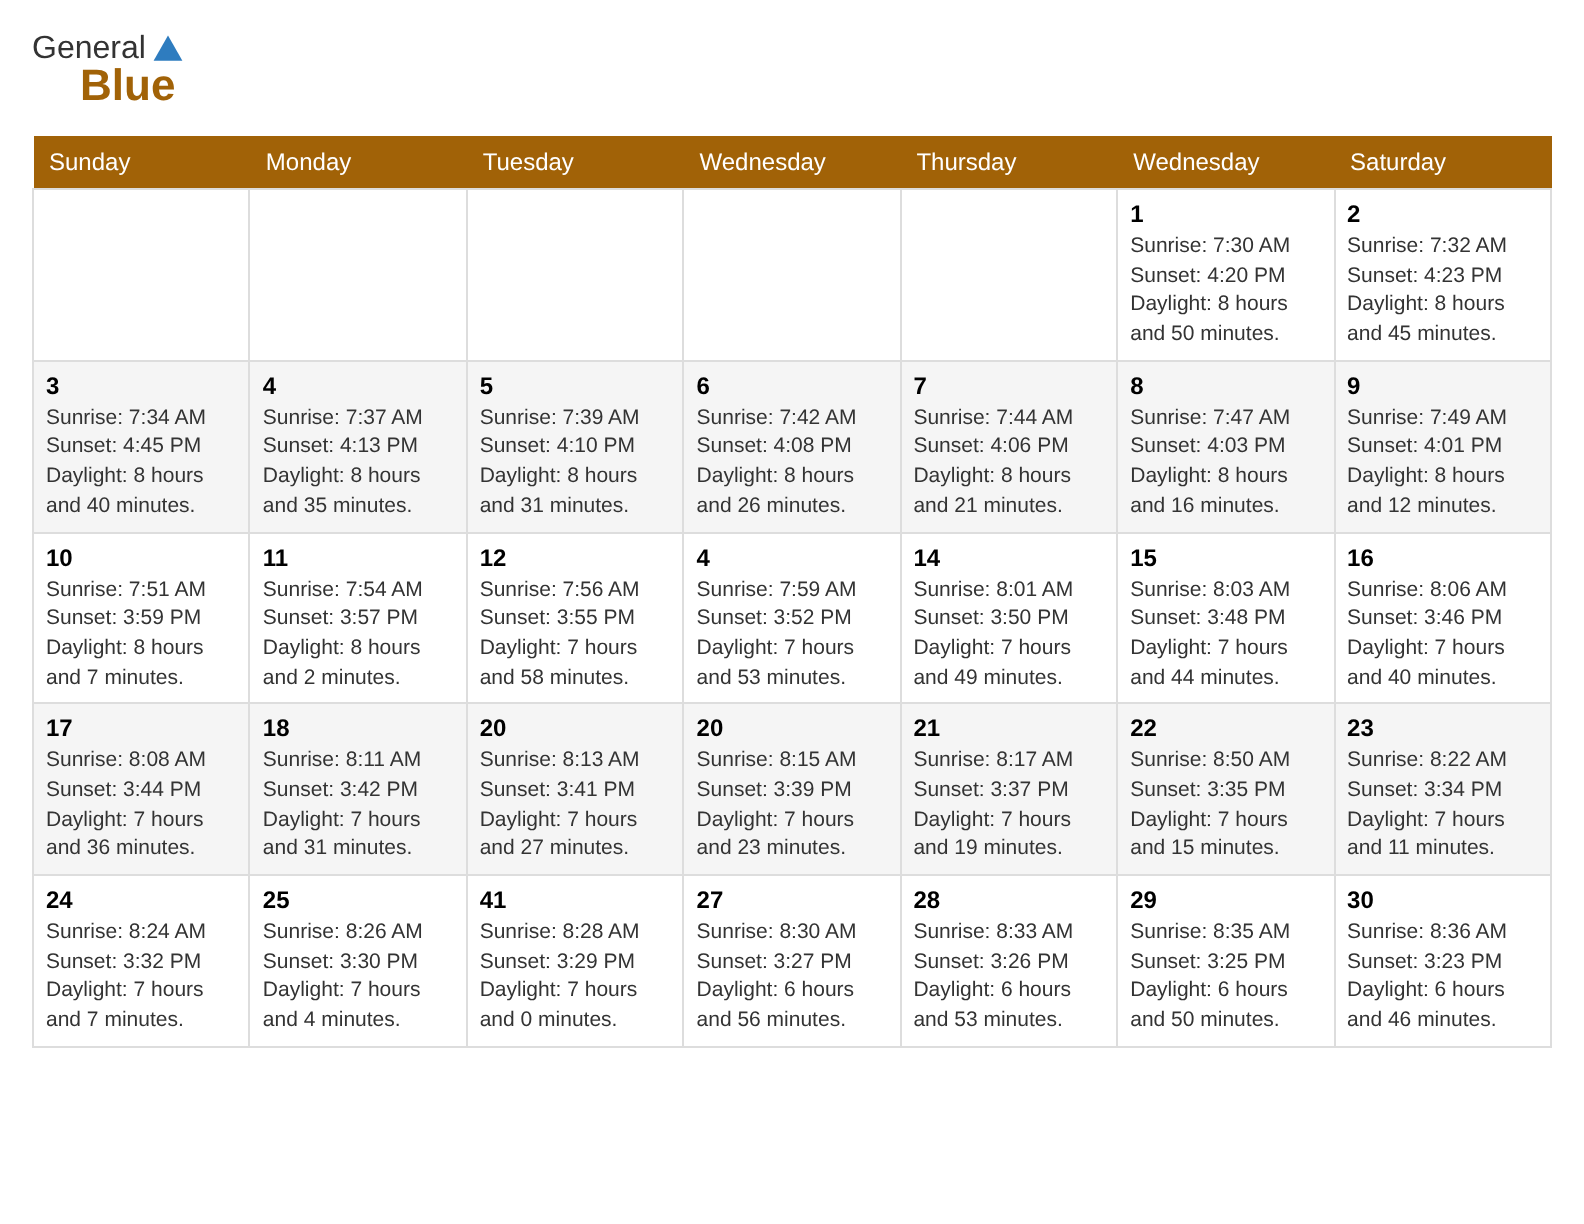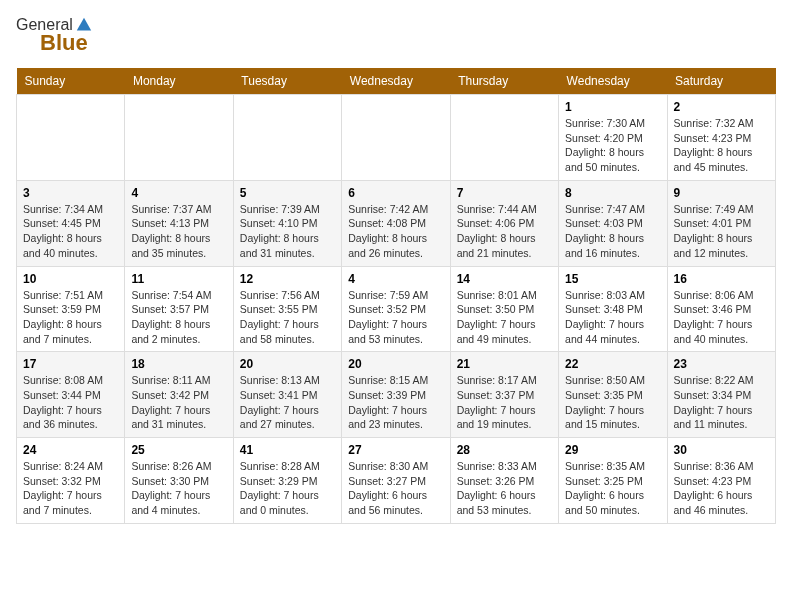--- a/index.html
+++ b/index.html
@@ -293,18 +293,18 @@
         </td>
         <td>
           <span class="day-number">29</span>
           <div class="day-info">Sunrise: 8:35 AM
 Sunset: 3:25 PM
 Daylight: 6 hours and 50 minutes.</div>
         </td>
         <td>
           <span class="day-number">30</span>
           <div class="day-info">Sunrise: 8:36 AM
-Sunset: 4:23 PM
+Sunset: 3:23 PM
 Daylight: 6 hours and 46 minutes.</div>
         </td>
       </tr>
     </tbody>
 </table>
 
 </body></html>

